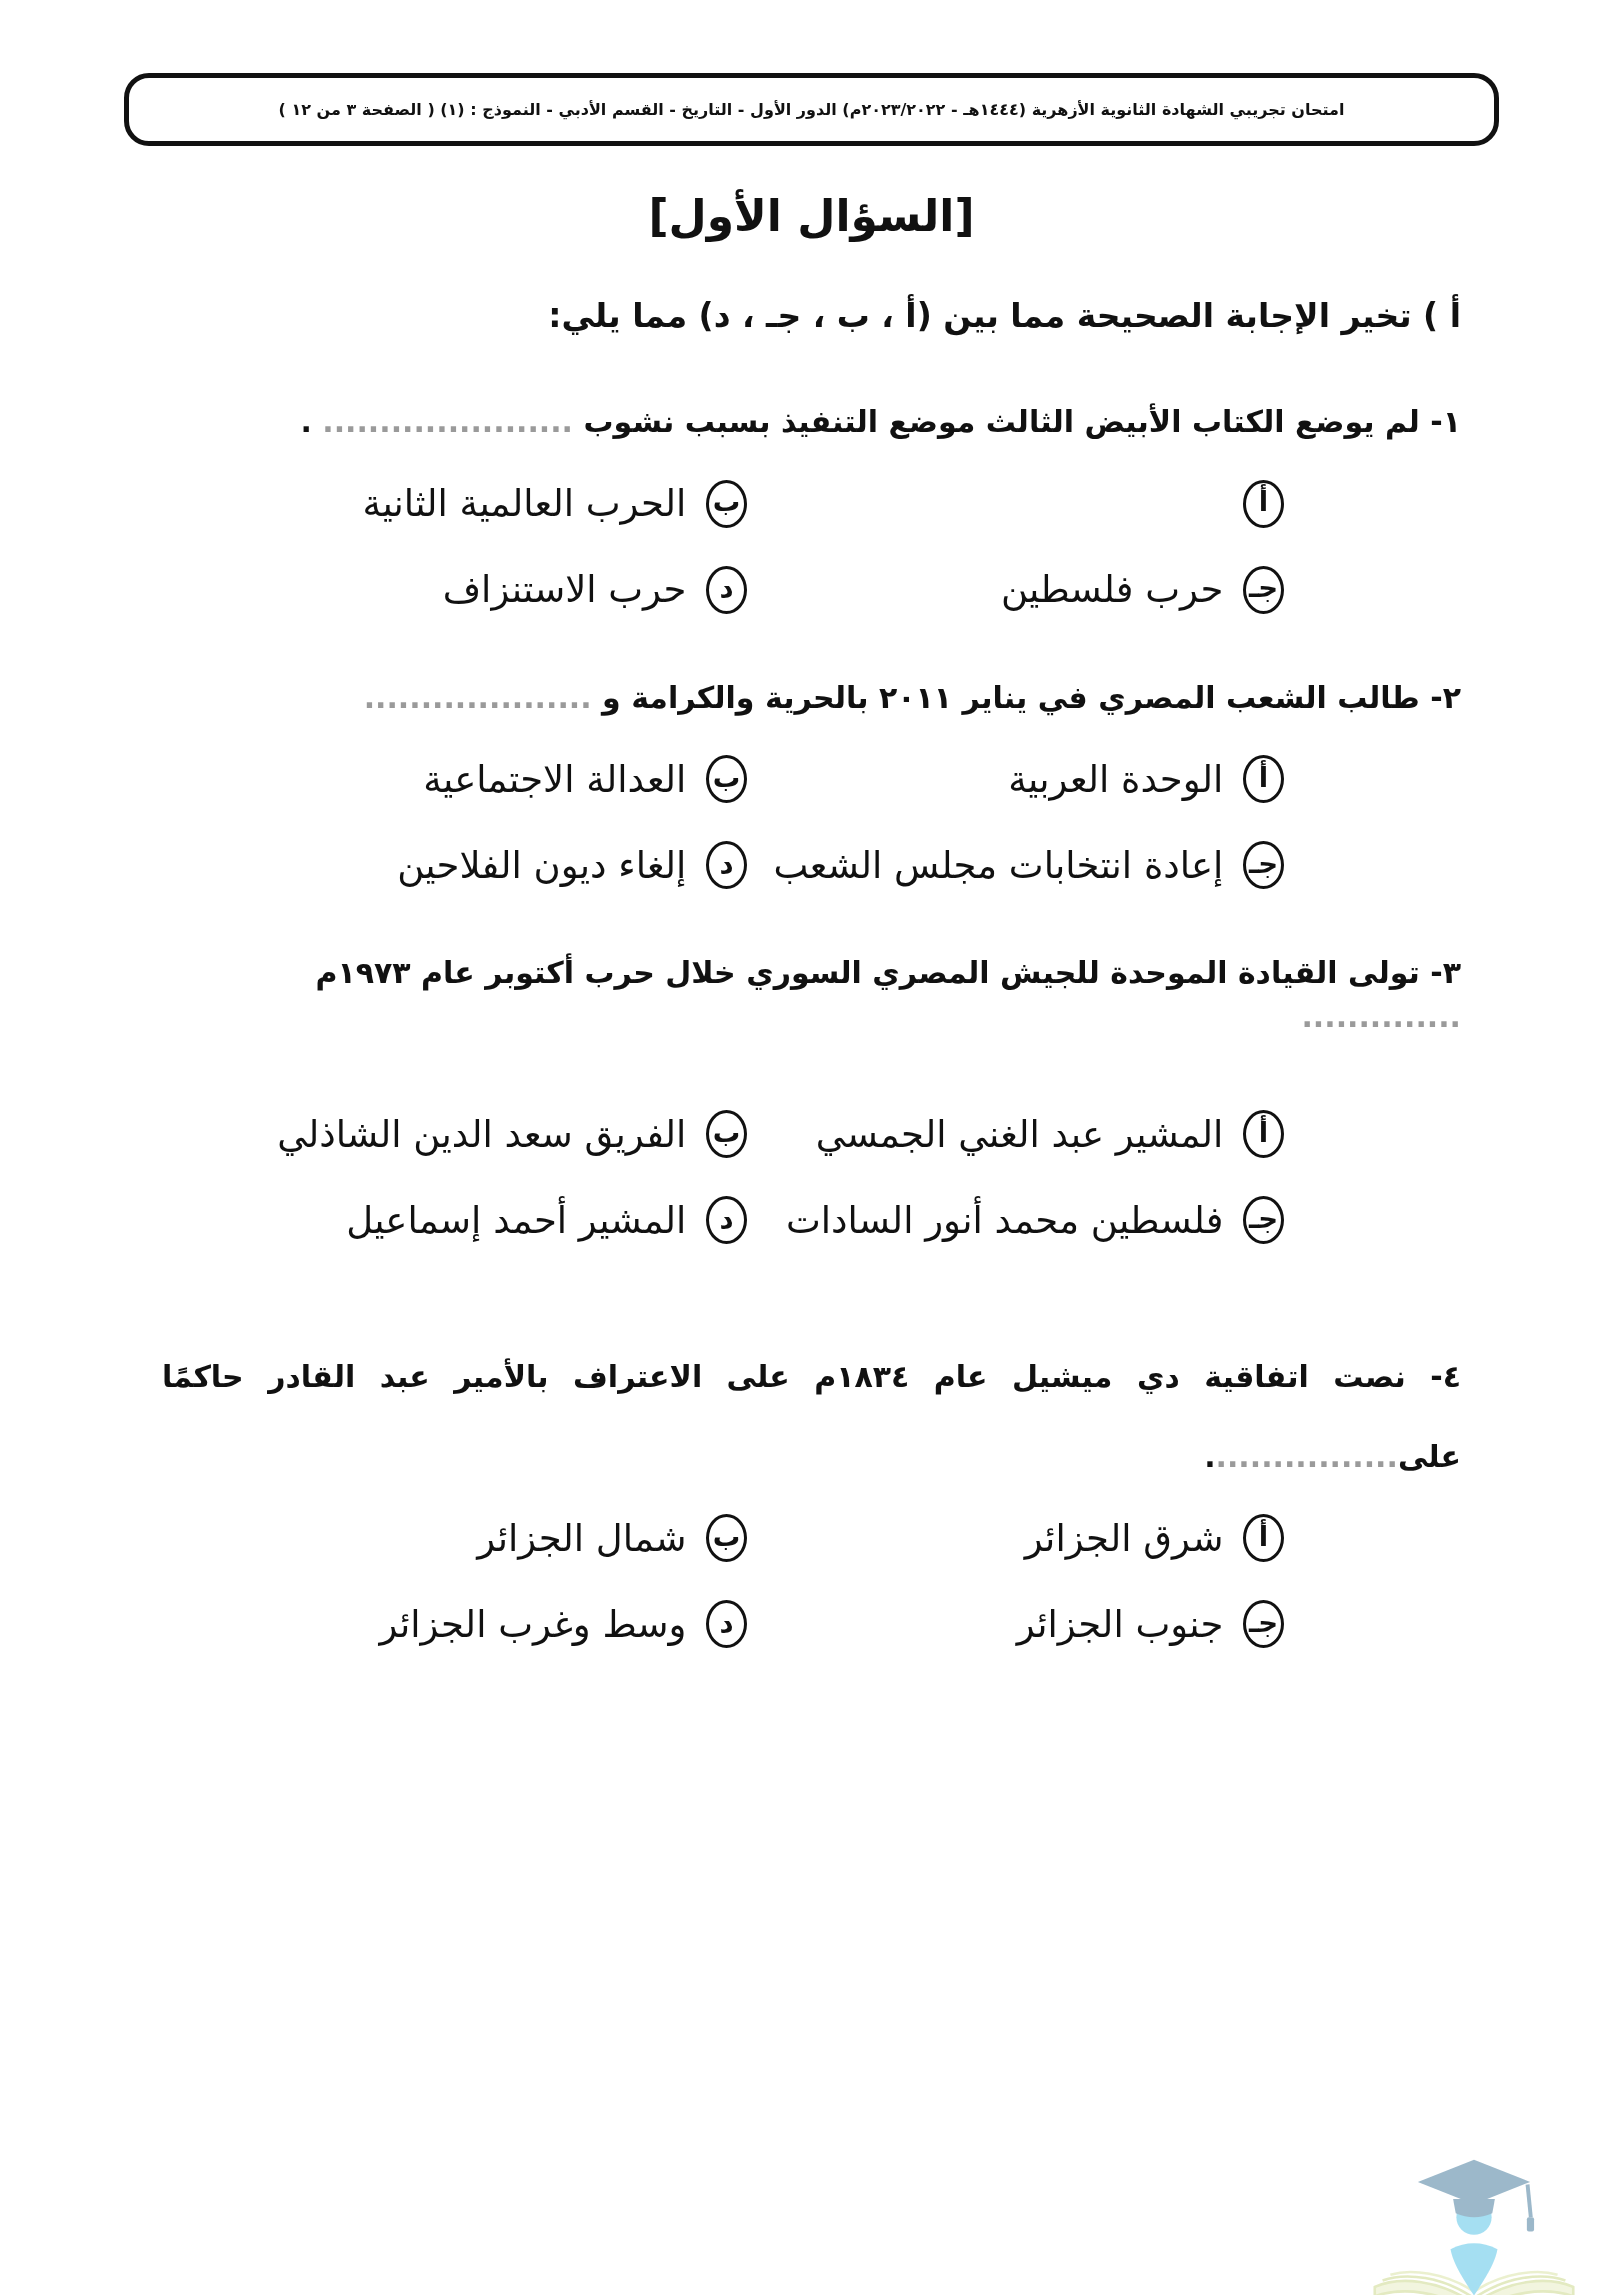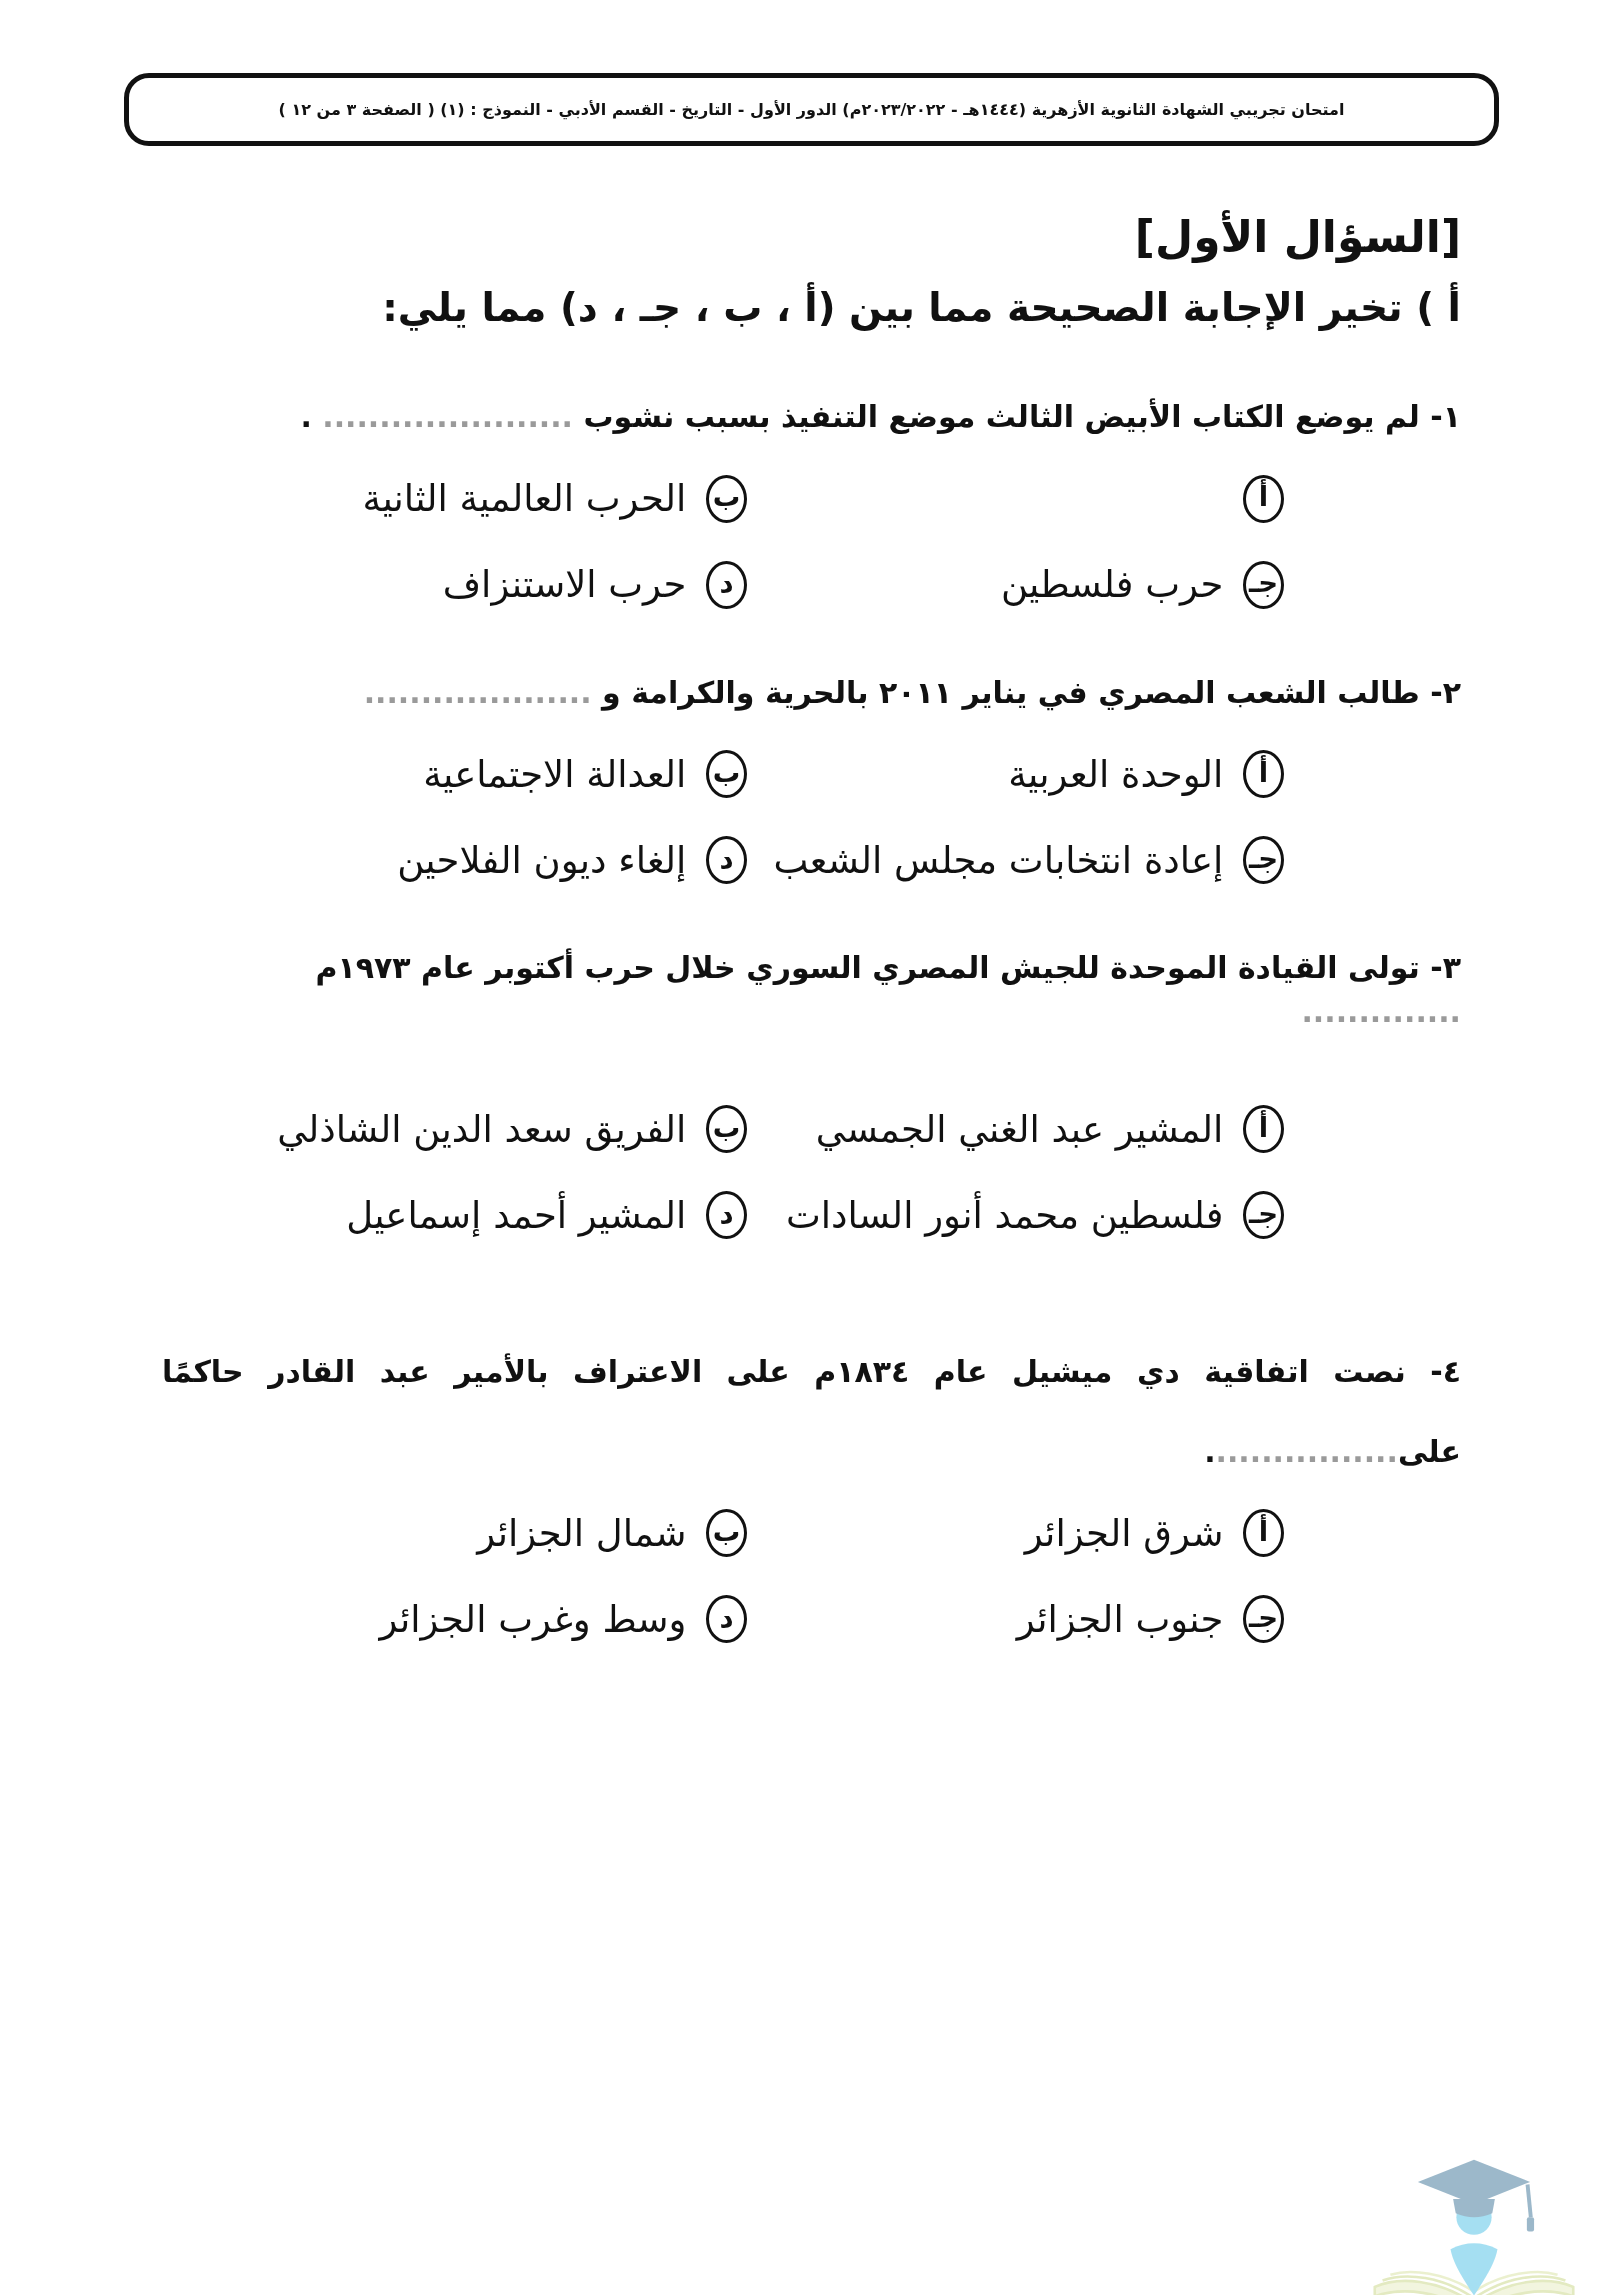--- a/index.html
+++ b/index.html
@@ -25,27 +25,27 @@
   }
   .header-box .header-text{
     font-size:16px;font-weight:bold;
     white-space:nowrap;
     letter-spacing:0;
   }
 
   .content{padding:0 162px;}
 
   .section-title{
-    margin-top:65px;
+    margin-top:44px;
     font-size:44px;font-weight:bold;
-    text-align:right;
+    text-align:center;
   }
   .instruction{
-    margin-top:23px;
-    font-size:39px;font-weight:bold;
+    margin-top:55px;
+    font-size:33px;font-weight:bold;
     text-align:right;
   }
 
   .q-text{
     margin:0;
     font-size:30px;font-weight:bold;
     line-height:1.45;
     text-align:right;
   }
   .q-mt1{margin-top:65px;}

